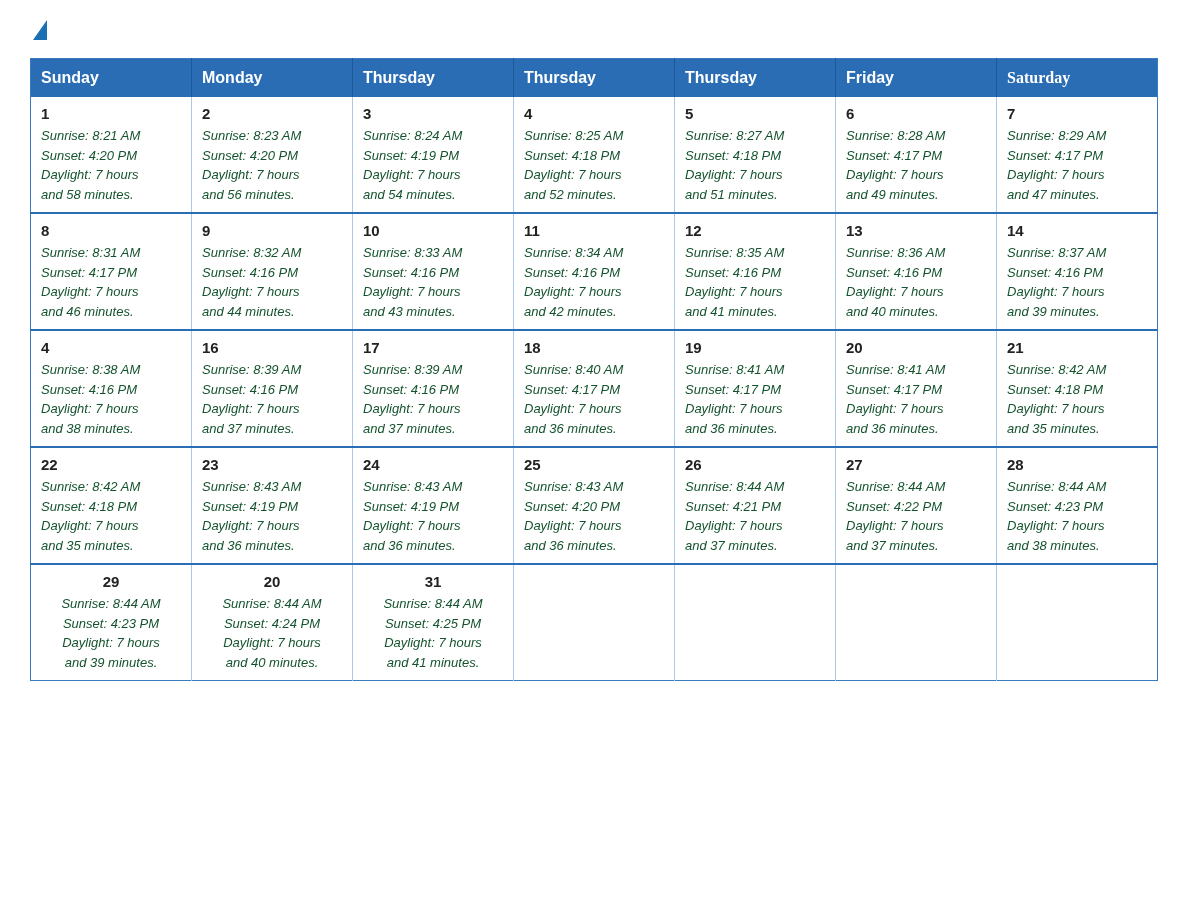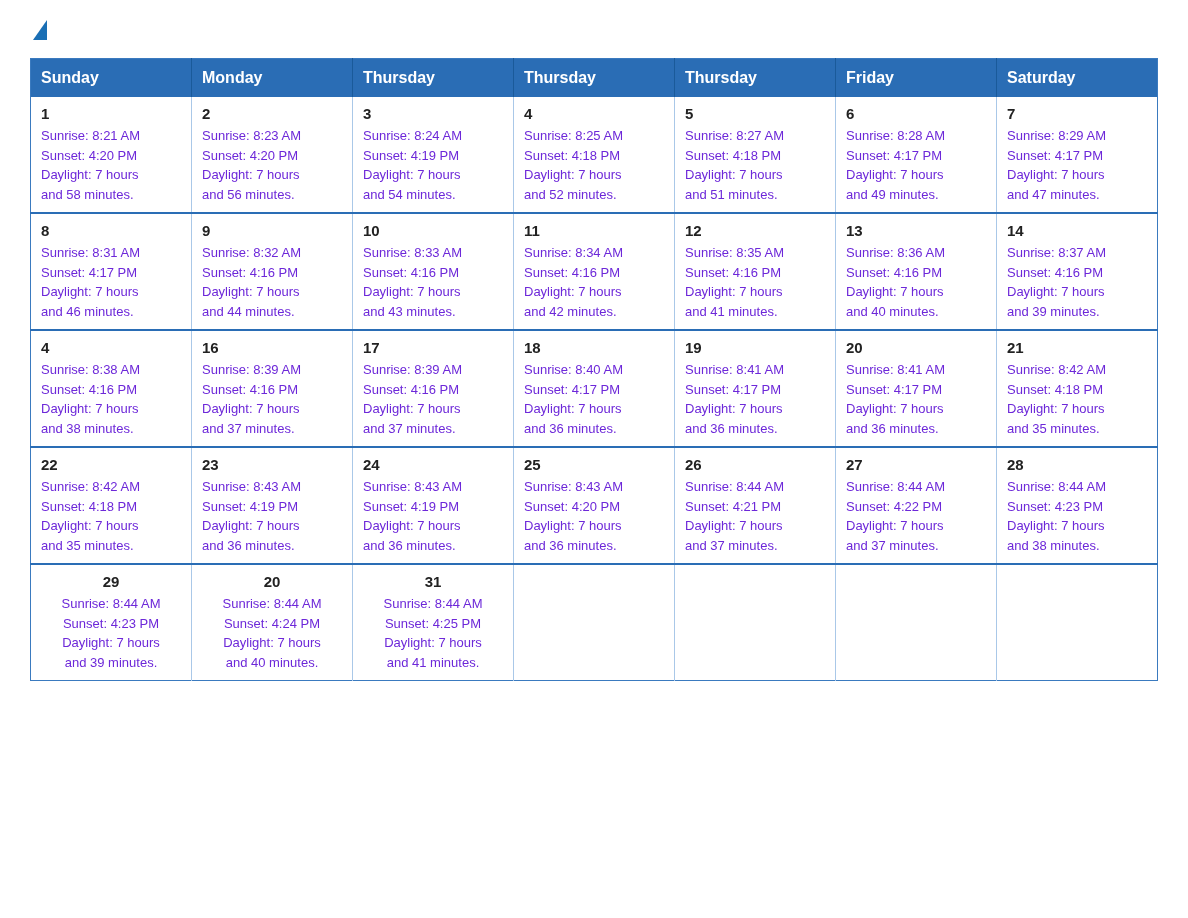--- a/index.html
+++ b/index.html
@@ -41,20 +41,21 @@
       background-color: #2a6db5;
       color: #fff;
       font-size: 16px;
       font-weight: bold;
       padding: 10px 10px;
       text-align: left;
       border-right: 1px solid #1a5a9a;
     }
     .calendar-table thead tr th:last-child {
       border-right: none;
+      font-family: Liberation Serif, serif;
     }
     .calendar-table tbody tr td {
       vertical-align: top;
       padding: 8px 10px;
       border-right: 1px solid #aac8e8;
       border-bottom: 2px solid #2a6db5;
       font-size: 13px;
       color: #333;
       width: 14.28%;
       min-height: 90px;
@@ -69,21 +70,22 @@
     .day-number {
       font-size: 15px;
       font-weight: bold;
       color: #222;
       display: block;
       margin-bottom: 4px;
     }
     .day-info {
       font-size: 13px;
       line-height: 1.5;
-      color: #6d28d9;
+      color: #14532d;
+      font-style: italic;
     }
     .empty-cell {
       background: #fff;
     }
     .logo-wrapper {
       display: flex;
       flex-direction: column;
       align-items: flex-start;
     }
     .logo-row {

